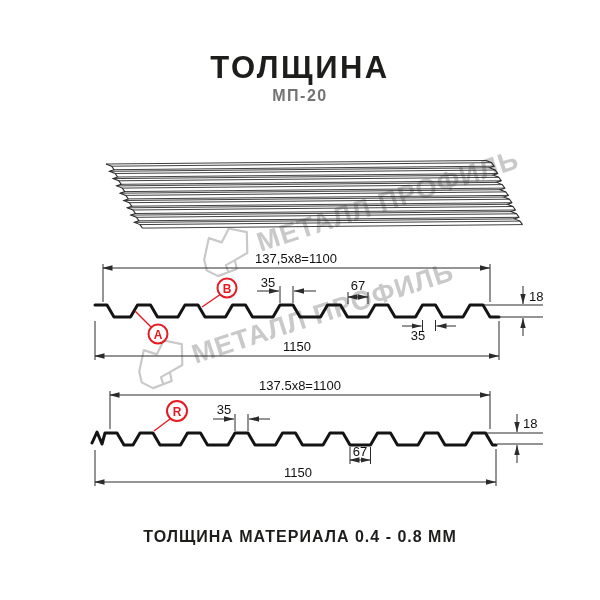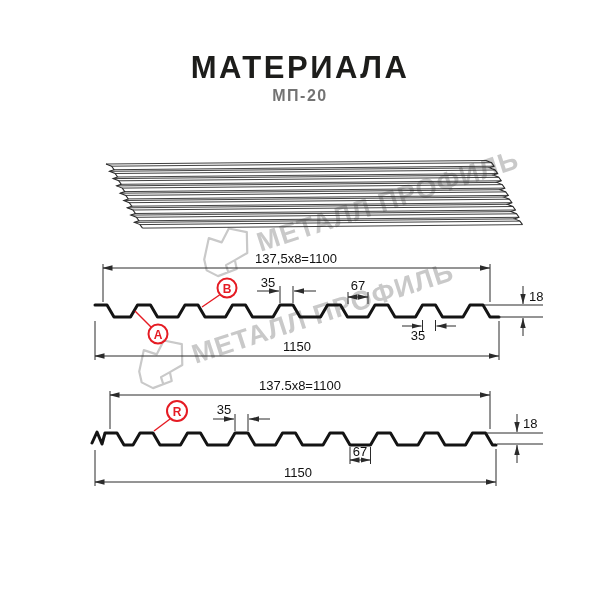--- a/index.html
+++ b/index.html
@@ -24,21 +24,21 @@
   .callout circle{fill:none;stroke:#e51b23;stroke-width:2px;}
   .callout text{fill:#e51b23;font-size:12px;font-weight:bold;text-anchor:middle;
                 font-family:"Liberation Sans",sans-serif;}
   .callout line{stroke:#e51b23;stroke-width:1.4px;}
 </style>
 </head>
 <body>
 
 <div class="page">
 
-  <div class="title">МАТЕРИАЛА</div>
+  <div class="title">ТОЛЩИНА</div>
   <div class="subtitle">МП-20</div>
 
   <svg class="canvas" width="600" height="600" viewBox="0 0 600 600">
 
     <defs>
       <marker id="aE" markerWidth="11" markerHeight="8" refX="10" refY="3.5" orient="auto" markerUnits="userSpaceOnUse">
         <path d="M0,0.8 L10,3.5 L0,6.2 Z" fill="#2b2b2b"></path>
       </marker>
       <marker id="aS" markerWidth="11" markerHeight="8" refX="0.5" refY="3.5" orient="auto" markerUnits="userSpaceOnUse">
         <path d="M10,0.8 L0,3.5 L10,6.2 Z" fill="#2b2b2b"></path>
@@ -187,13 +187,14 @@
       </g>
 
       <g class="callout">
         <line x1="170" y1="419" x2="154" y2="431"></line>
         <circle cx="177" cy="411" r="10"></circle>
         <text x="177" y="415.5">R</text>
       </g>
     </g>
   </svg>
 
+  <div class="footer">ТОЛЩИНА МАТЕРИАЛА 0.4 - 0.8 ММ</div>
 </div>
 
 </body></html>

